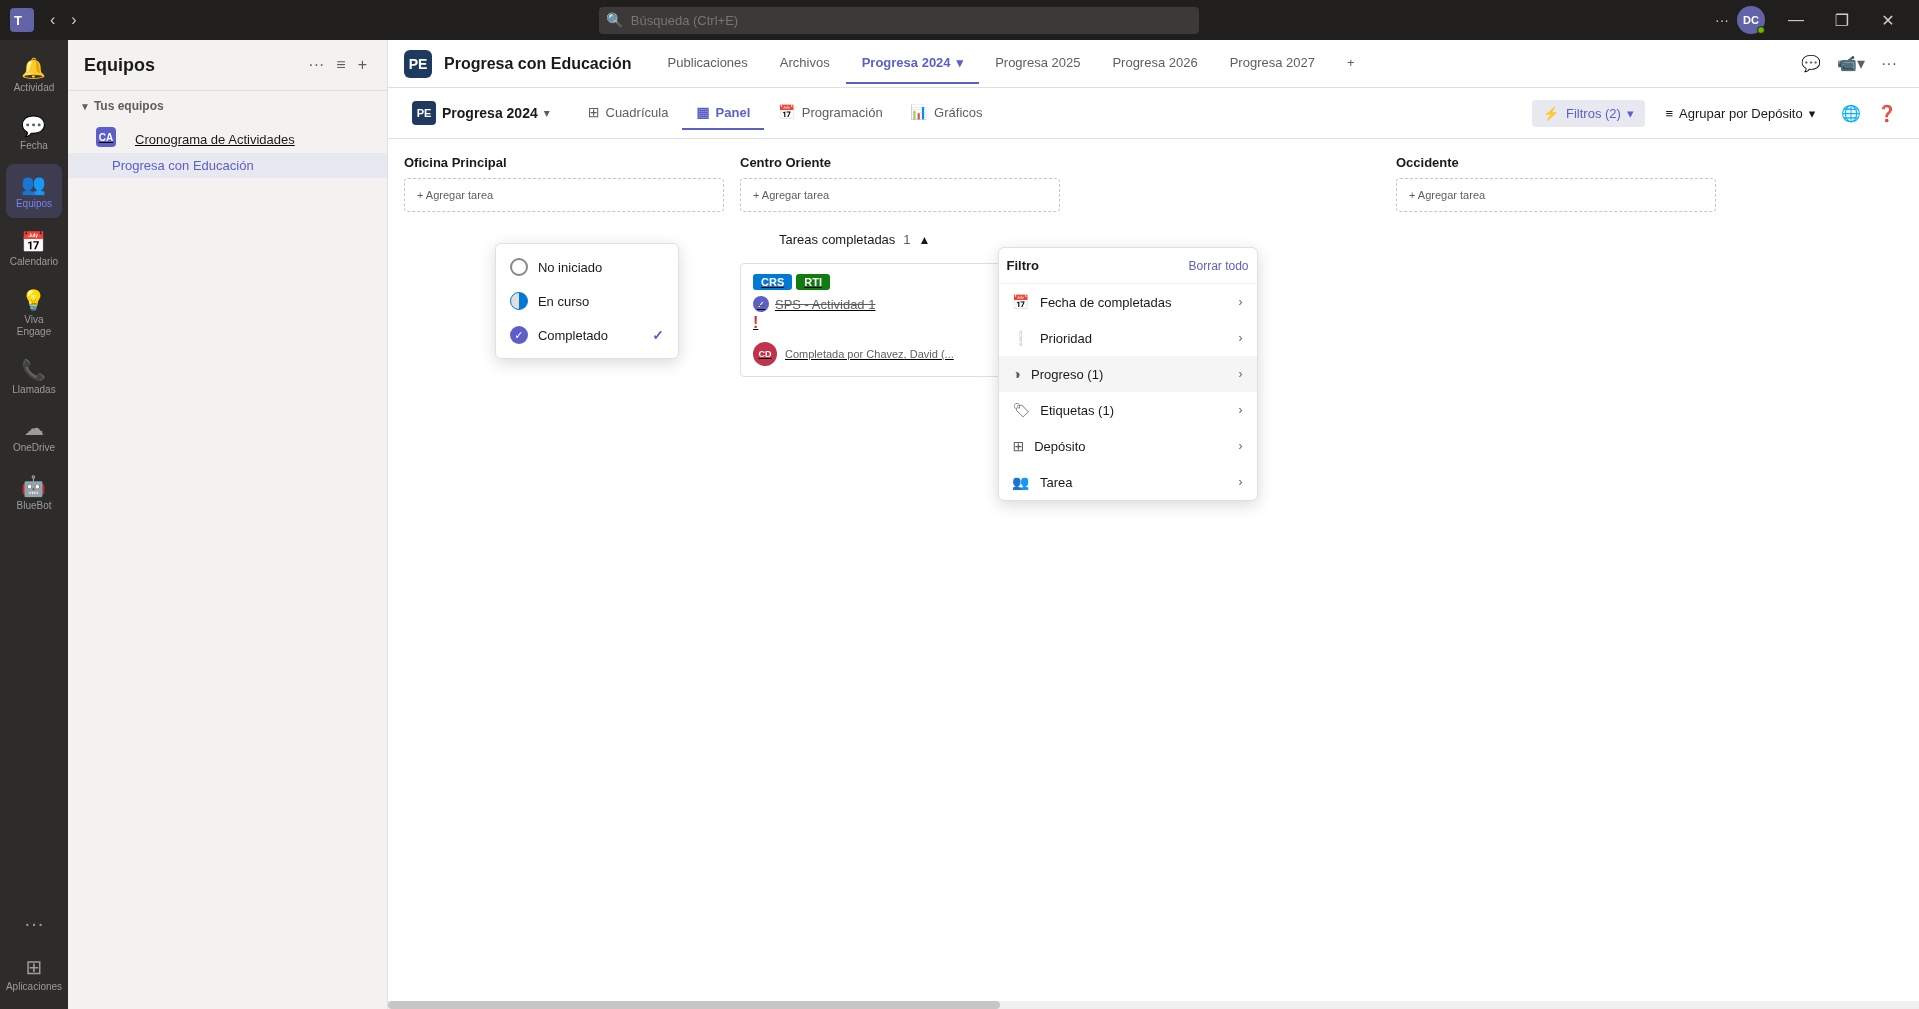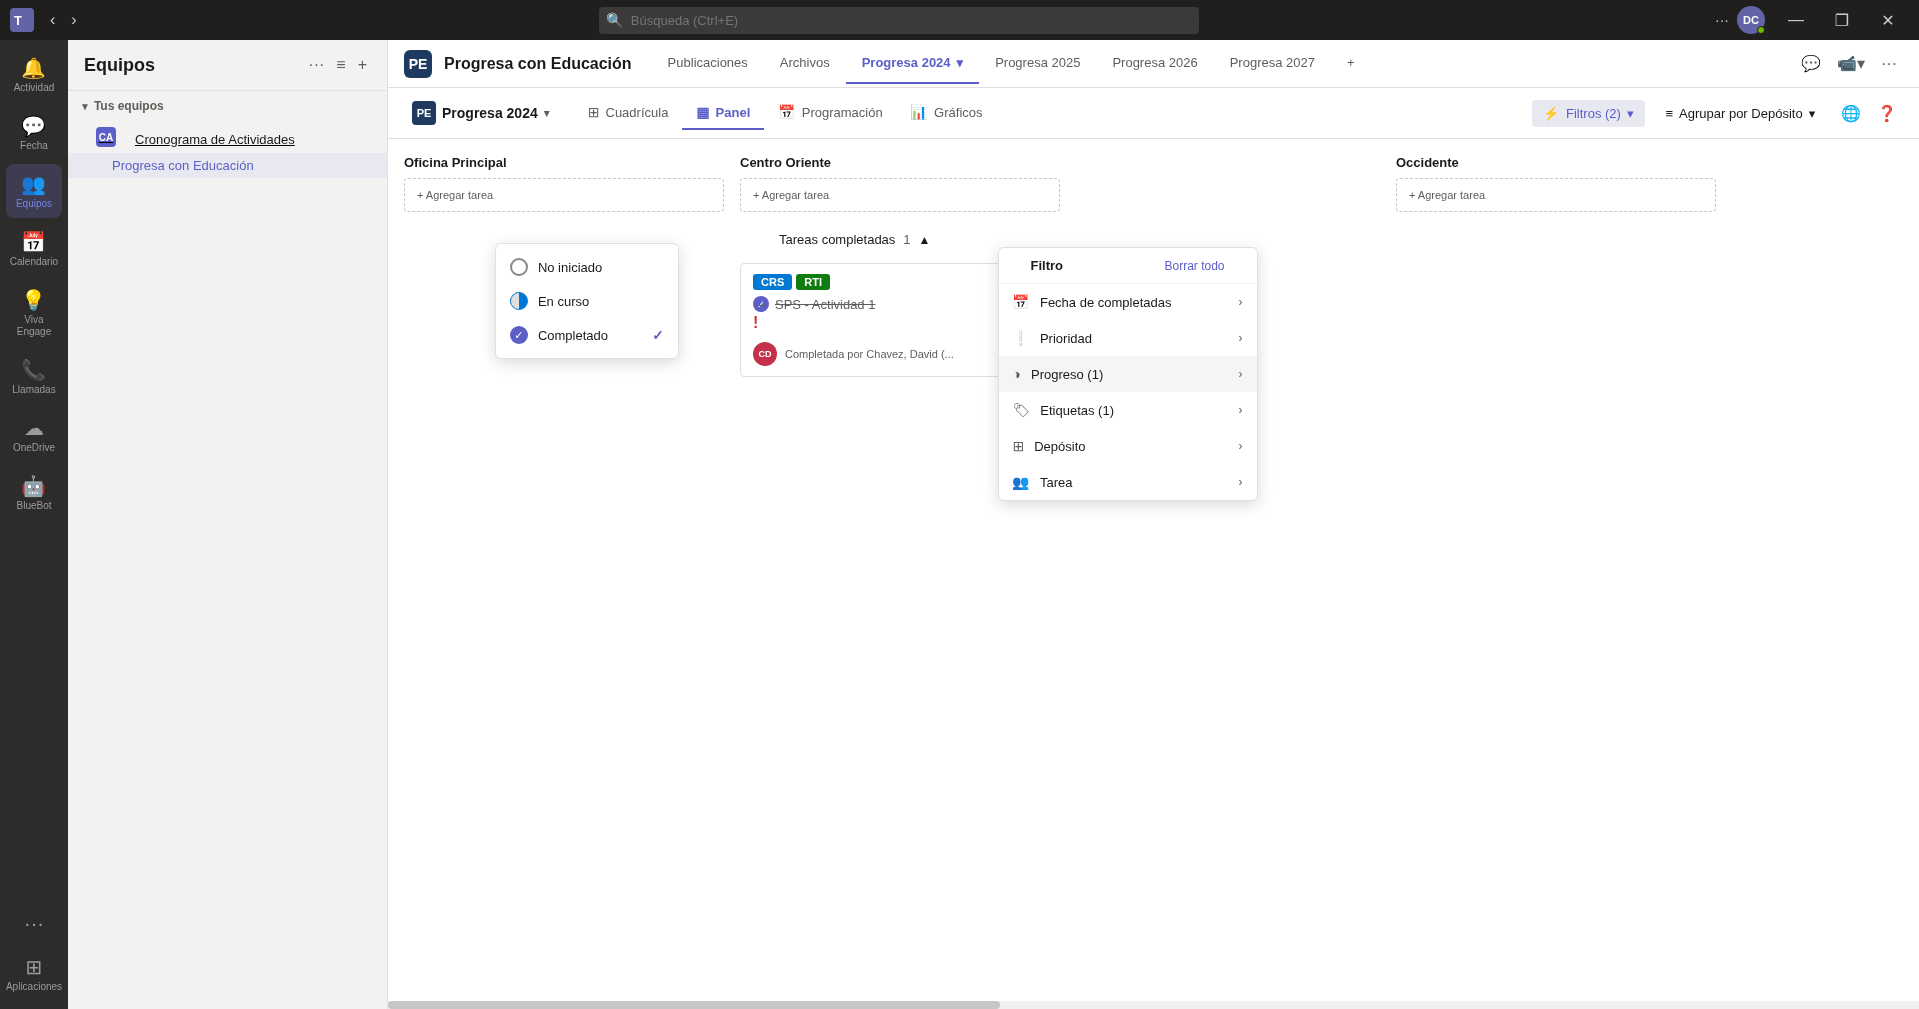--- a/index.html
+++ b/index.html
@@ -130,42 +130,42 @@
     }
     .tasks-completed-section { margin-top: 12px; }
     .tasks-completed-header {
       display: flex; align-items: center; gap: 8px; padding: 8px 0;
       cursor: pointer; color: #1a1a1a; font-size: 13px; margin-left: 39px;
     }
     .tasks-completed-count { color: #605e5c; }
     .chevron-up { font-size: 12px; }
     .task-card {
       background: white; border: 1px solid #e0e0e0; border-radius: 4px;
-      padding: 10px 12px; margin-top: 8px; cursor: pointer;
+      padding: 10px 12px; margin-top: 8px; cursor: pointer; text-decoration: underline;
     }
     .task-tags { display: flex; gap: 4px; margin-bottom: 6px; }
     .task-tag { padding: 2px 8px; border-radius: 3px; font-size: 11px; font-weight: 600; color: white; }
     .tag-crs { background: #0078d4; }
     .tag-rti { background: #107c10; }
     .task-name { font-size: 13px; color: #605e5c; text-decoration: line-through; display: flex; align-items: center; gap: 6px; }
     .task-check { width: 16px; height: 16px; border-radius: 50%; background: #5b5fc7; display: flex; align-items: center; justify-content: center; color: white; font-size: 10px; flex-shrink: 0; }
     .task-exclaim { color: #d13438; font-weight: 700; font-size: 16px; padding: 2px 0; }
     .task-footer { display: flex; align-items: center; gap: 8px; margin-top: 8px; }
     .task-avatar { width: 24px; height: 24px; border-radius: 50%; background: #c4314b; display: flex; align-items: center; justify-content: center; color: white; font-size: 9px; font-weight: 600; }
     .task-completed-by { font-size: 11px; color: #605e5c; }
 
     
     .filter-dropdown {
       position: absolute; top: 108px; left: 50%; transform: translateX(-60%);
       background: white; border: 1px solid #e0e0e0; border-radius: 6px;
       box-shadow: 0 4px 16px rgba(0,0,0,0.15); width: 260px; z-index: 500;
     }
     .filter-dropdown-header {
       display: flex; align-items: center; justify-content: space-between;
-      padding: 10px 32px; border-bottom: 1px solid #f0f0f0;
+      padding: 10px 8px; border-bottom: 1px solid #f0f0f0;
     }
     .filter-dropdown-title { font-size: 13px; font-weight: 600; color: #1a1a1a; }
     .filter-clear { font-size: 12px; color: #5b5fc7; cursor: pointer; }
     .filter-search { padding: 8px 12px; border-bottom: 1px solid #f0f0f0; }
     .filter-search input {
       width: 100%; padding: 5px 8px 5px 28px; border: 1px solid #e0e0e0;
       border-radius: 4px; font-size: 12px; color: #605e5c; position: relative;
     }
     .filter-search-wrapper { position: relative; }
     .filter-search-icon { position: absolute; left: 8px; top: 50%; transform: translateY(-50%); color: #605e5c; font-size: 12px; }

